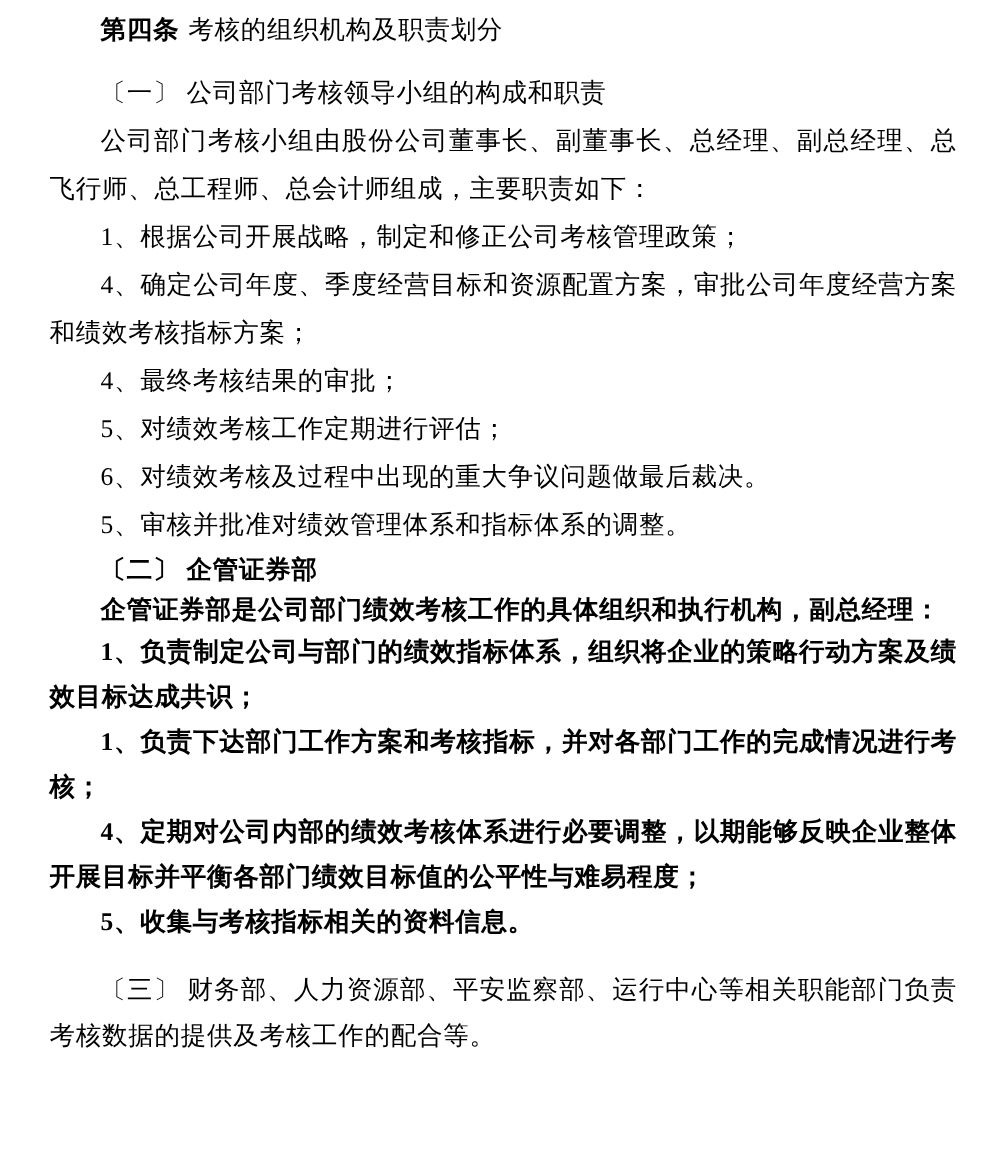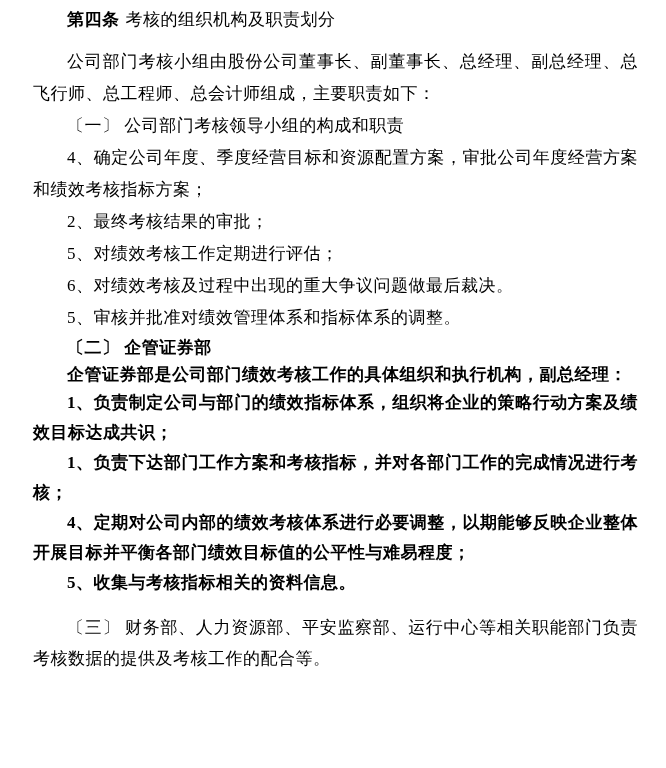--- a/index.html
+++ b/index.html
@@ -54,24 +54,25 @@
 </head>
 <body>
 
 <div class="page">
 
   <p class="doc-title">
     <span class="title-label">第四条</span><span>考核的组织机构及职责划分</span>
   </p>
 
   <div class="sec1">
+    <p>〔一〕 公司部门考核领导小组的构成和职责</p>
     <p>公司部门考核小组由股份公司董事长、副董事长、总经理、副总经理、总飞行师、总工程师、总会计师组成，主要职责如下：</p>
-    <p>〔一〕 公司部门考核领导小组的构成和职责</p>
+    <p class="item">1、根据公司开展战略，制定和修正公司考核管理政策；</p>
     <p class="item">4、确定公司年度、季度经营目标和资源配置方案，审批公司年度经营方案和绩效考核指标方案；</p>
-    <p class="item">2、最终考核结果的审批；</p>
+    <p class="item">4、最终考核结果的审批；</p>
     <p class="item">5、对绩效考核工作定期进行评估；</p>
     <p class="item">6、对绩效考核及过程中出现的重大争议问题做最后裁决。</p>
     <p class="item">5、审核并批准对绩效管理体系和指标体系的调整。</p>
   </div>
 
   <div class="sec2">
     <p>〔二〕 企管证券部</p>
     <p>企管证券部是公司部门绩效考核工作的具体组织和执行机构，副总经理：</p>
     <p class="item">1、负责制定公司与部门的绩效指标体系，组织将企业的策略行动方案及绩效目标达成共识；</p>
     <p class="item">1、负责下达部门工作方案和考核指标，并对各部门工作的完成情况进行考核；</p>

